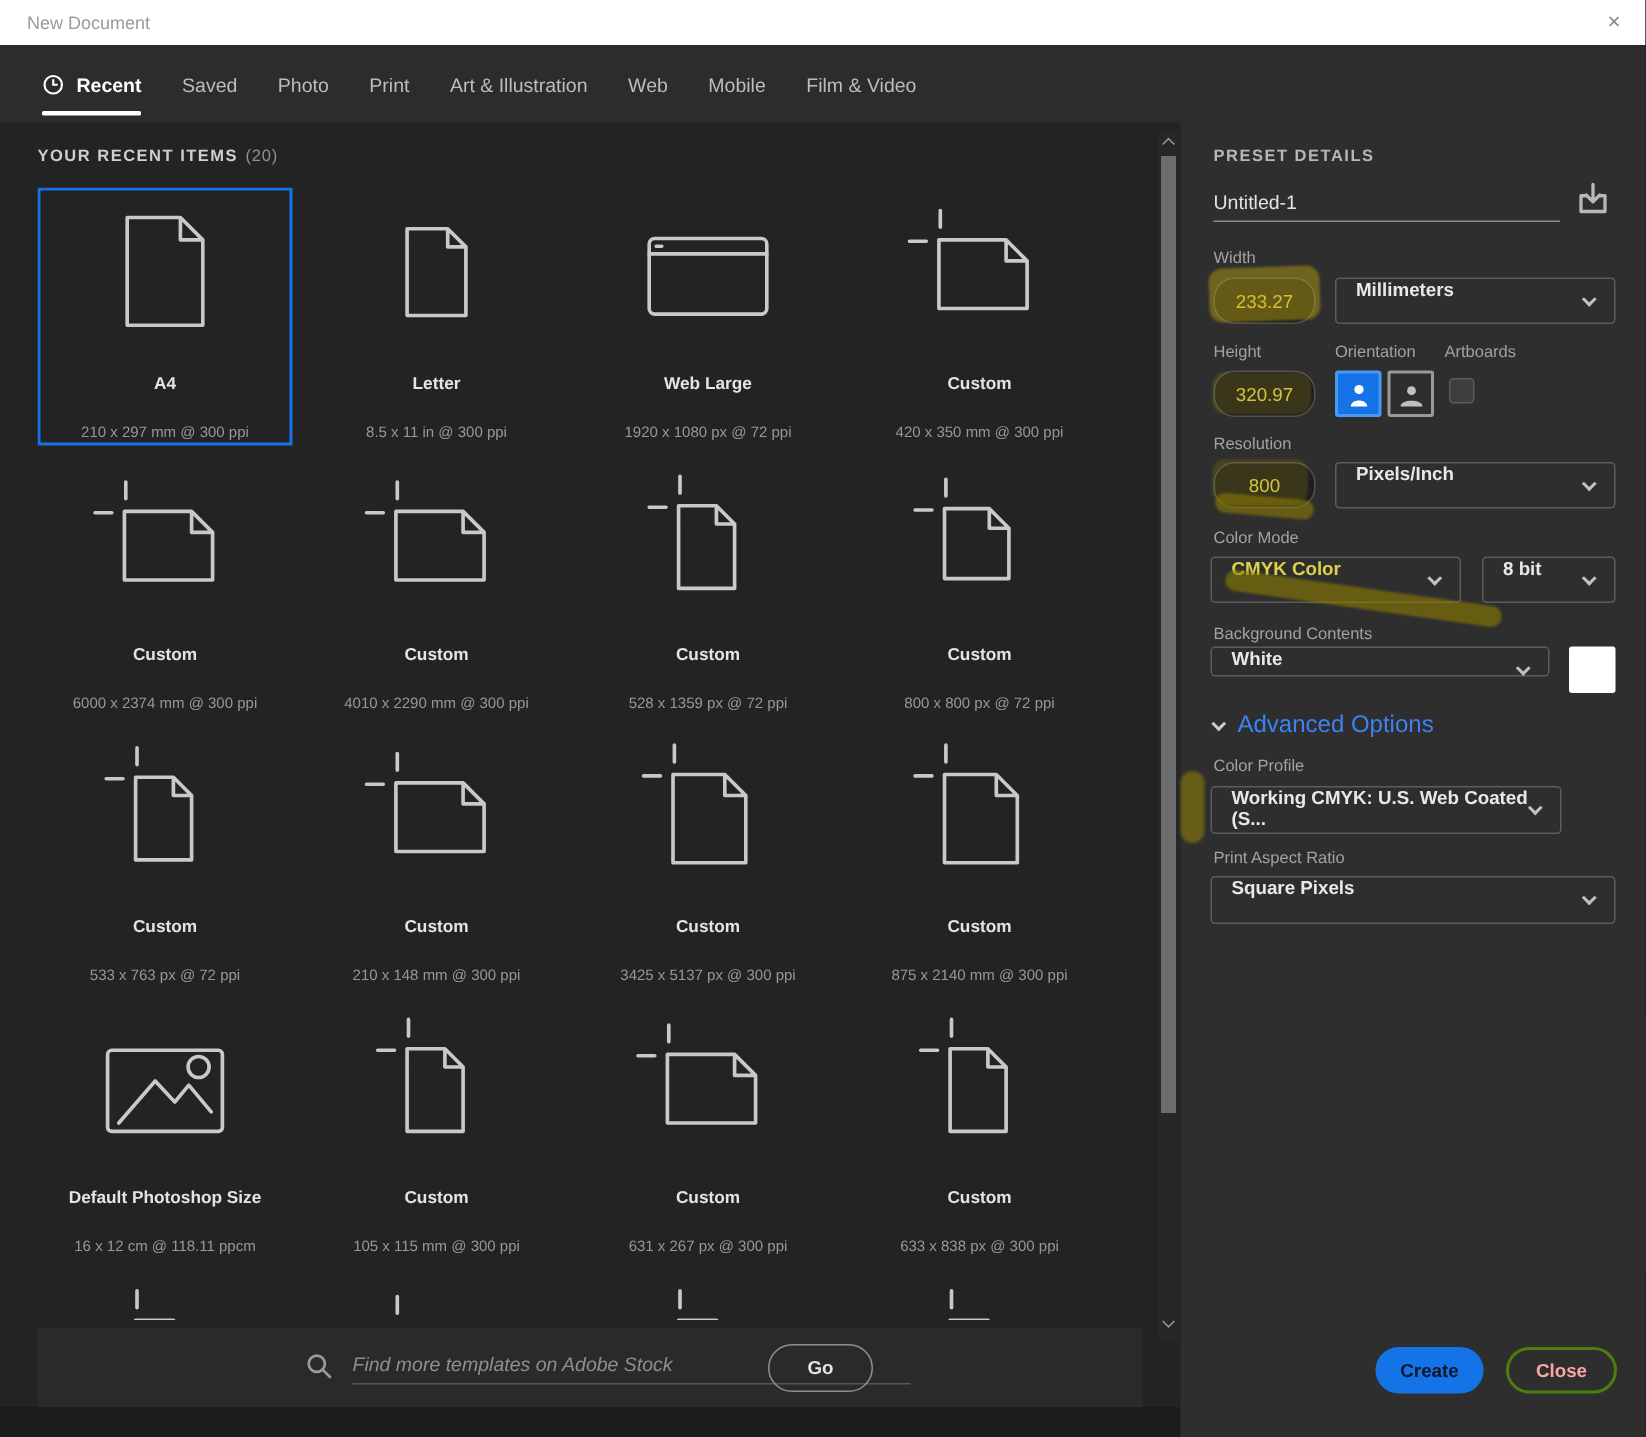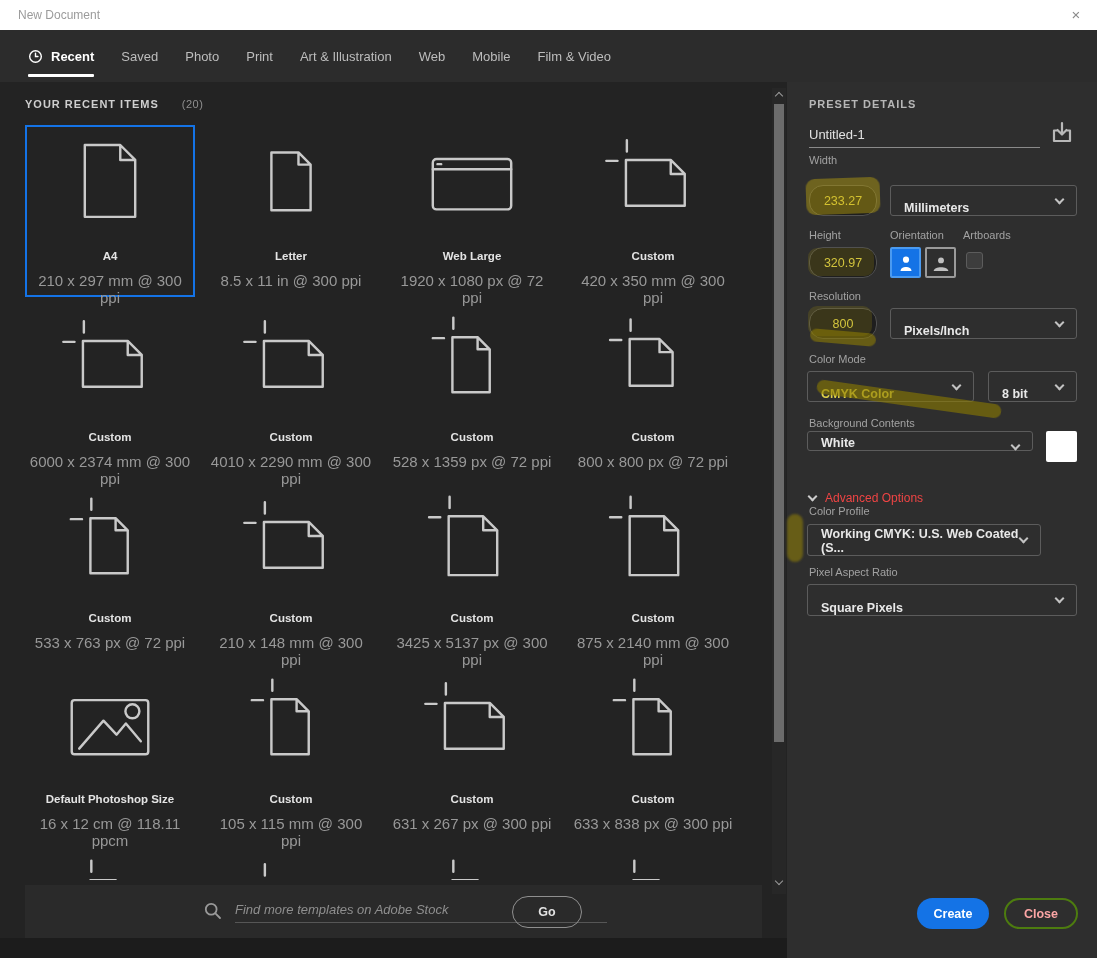--- a/index.html
+++ b/index.html
@@ -19,30 +19,30 @@
   .tab { position:relative; height:52px; display:flex; align-items:center; gap:8px;
     font-size:13px; color:#bdbdbd; cursor:pointer; }
   .tab.active { color:#ffffff; font-weight:700; }
   .tab.active::after { content:""; position:absolute; left:0; right:0; bottom:5px; height:3px;
     background:#ffffff; border-radius:1px; }
 
   
   #left { position:absolute; left:0; top:82px; width:787px; height:876px; background:#232323; }
   #recent-heading { position:absolute; left:25px; top:16px; font-size:11px; font-weight:700;
     letter-spacing:1px; color:#cfcfcf; }
-  #recent-heading .count { color:#8f8f8f; font-weight:400; margin-left:23px; letter-spacing:0.5px; }
+  #recent-heading .count { color:#8f8f8f; font-weight:400; margin-left:5px; letter-spacing:0.5px; }
 
   #grid { position:absolute; left:25px; top:43px; width:735px; height:755px; overflow:hidden;
     display:grid; grid-template-columns:repeat(4,170px); grid-auto-rows:172px; column-gap:11px; row-gap:9px; }
   .card { position:relative; border:2px solid transparent; border-radius:0; cursor:pointer;
     display:flex; flex-direction:column; align-items:center; }
   .card.sel { border-color:#1473e6; }
   .card-icon { height:116px; display:flex; align-items:flex-end; justify-content:center; padding-top:8px; }
   .card-name { margin-top:6px; font-size:11.5px; font-weight:700; color:#e4e4e4; line-height:15px; }
-  .card-spec { margin-top:8px; font-size:15px; color:#989898;text-align:center; }
+  .card-spec { margin-top:19px; font-size:10px; color:#989898; }
 
   
   #scrollbar { position:absolute; left:772px; top:6px; width:14px; height:806px; background:#272727; }
   #sb-thumb { position:absolute; left:2px; top:16px; width:10px; height:638px; background:#6c6c6c; cursor:pointer; }
   .sb-chev { position:absolute; left:4px; width:6px; height:6px;
     border-right:1.5px solid #9a9a9a; border-bottom:1.5px solid #9a9a9a; cursor:pointer; }
   #sb-up   { top:5px; transform:rotate(-135deg); }
   #sb-down { top:790px; transform:rotate(45deg); }
 
   
@@ -66,44 +66,44 @@
     border-bottom:1px solid #8a8a8a; outline:none; color:#e2e2e2; font-size:13px; height:26px;
     font-family:"Liberation Sans",sans-serif; }
   #save-preset { position:absolute; left:260px; top:36px; width:30px; height:30px; cursor:pointer; }
 
   .field { position:absolute; width:68px; height:31px; background:#1e1e1e; border:1px solid #515151;
     border-radius:2px; display:flex; align-items:center; justify-content:center;
     font-size:12.5px; color:#e8e8e8; }
   .field.hl-text { color:#ddd04a;border-radius:14px; }
 
   .dd { position:absolute; height:31px; border:1px solid #5c5c5c; border-radius:3px;
-    display:flex; align-items:flex-end; padding:0 13px; font-size:12.5px; font-weight:700;
+    display:flex; align-items:flex-start; padding:0 13px; font-size:12.5px; font-weight:700;
     color:#e8e8e8; cursor:pointer; background:transparent; }
   .dd .chev { position:absolute; right:13px; top:10px; width:7px; height:7px;
     border-right:2px solid #c2c2c2; border-bottom:2px solid #c2c2c2; transform:rotate(45deg); }
   .dd.yellow-text { color:#ddd04a; }
 
   .ori-btn { position:absolute; width:31px; height:31px; border-radius:2px; cursor:pointer;
     display:flex; align-items:center; justify-content:center; }
   #ori-portrait { left:103px; top:165px; background:#1473e6; border:2px solid #4a9af0; }
   #ori-landscape { left:138px; top:165px; background:transparent; border:2px solid #9a9a9a; }
   #artboards-checkbox { position:absolute; left:179px; top:170px; width:17px; height:17px;
     background:#3d3d3d; border:1px solid #5c5c5c; border-radius:3px; cursor:pointer; }
 
   #bg-swatch { position:absolute; left:259px; top:349px; width:31px; height:31px; background:#ffffff;
     border-radius:2px; cursor:pointer; }
 
   #advanced-toggle { position:absolute; left:22px; top:393px; display:flex; align-items:center; gap:9px;
-    font-size:12px; color:#ef4444; cursor:pointer;margin-top:16px; }
+    font-size:16px; color:#3b82f6; cursor:pointer; }
   #advanced-toggle .chev { width:7px; height:7px; border-right:2px solid #cccccc;
     border-bottom:2px solid #cccccc; transform:rotate(45deg); margin-top:-4px; }
 
   .pill-btn { position:absolute; top:816px; height:31px; border-radius:16px; font-size:12.5px;
     font-weight:700; display:flex; align-items:center; justify-content:center; cursor:pointer; }
-  #create-button { left:130px; width:72px; background:#1473e6; color:#ffffff; border:none; }
+  #create-button { left:130px; width:72px; background:#1473e6; color:#0f172a; border:none; }
   #close-button  { left:217px; width:74px; background:transparent; color:#fca5a5; border:2px solid #4d7c0f; }
 
   
   .mark { position:absolute; pointer-events:none; border-radius:9px; filter:blur(0.6px); }
   #hl-width   { left:19px;  top:96px;  width:74px;  height:36px; background:rgba(197,172,10,0.42); transform:rotate(-2deg); }
   #hl-height  { left:21px;  top:166px; width:66px;  height:28px; background:rgba(170,150,10,0.20); }
   #hl-res     { left:21px;  top:224px; width:64px;  height:30px; background:rgba(170,150,10,0.20); }
   #hl-res-swoosh  { left:23px; top:249px; width:66px;  height:13px; background:rgba(148,130,0,0.55); transform:rotate(5deg); }
   #hl-cmyk-swoosh { left:29px; top:310px; width:186px; height:14px; background:rgba(140,124,0,0.60); transform:rotate(8deg); }
   #hl-profile-edge{ left:0;   top:432px; width:16px;  height:48px; background:rgba(160,140,0,0.50); filter:blur(1px); }
@@ -358,21 +358,21 @@
   </div>
 
   <div id="panel">
     <div id="preset-heading">PRESET DETAILS</div>
 
     <input id="doc-name" type="text" value="Untitled-1" style="">
     <svg id="save-preset" viewBox="0 0 30 30" fill="none" stroke="#b8b8b8" stroke-width="2.2" stroke-linecap="round" stroke-linejoin="round">
         <path d="M15 5 V16 M10.5 12 L15 16.5 L19.5 12 M10 12.5 H7 V23 H23 V12.5 H20"></path>
       </svg>
 
-    <div class="lbl" style="left:22px;top:72px">Width</div>
+    <div class="lbl" style="left:22px;top:84px">Width</div>
     <div class="field hl-text" style="left:22px;top:103px">233.27</div>
     <div class="dd" style="left:103px;top:103px;width:187px">
       <span>Millimeters</span>
       <span class="chev"></span>
     </div>
 
     <div class="lbl" style="left:22px;top:147px">Height</div>
     <div class="lbl" style="left:103px;top:147px">Orientation</div>
     <div class="lbl" style="left:176px;top:147px">Artboards</div>
     <div class="field hl-text" style="left:22px;top:165px">320.97</div>
@@ -419,21 +419,21 @@
       <span class="chev"></span>
       <span>Advanced Options</span>
     </div>
 
     <div class="lbl" style="left:22px;top:423px">Color Profile</div>
     <div class="dd" style="left:20px;top:442px;width:234px;height:32px">
       <span>Working CMYK: U.S. Web Coated (S...</span>
       <span class="chev"></span>
     </div>
 
-    <div class="lbl" style="left:22px;top:484px">Pixel Aspect Ratio</div>
+    <div class="lbl" style="left:22px;top:484px">Print Aspect Ratio</div>
     <div class="dd" style="left:20px;top:502px;width:270px;height:32px">
       <span>Square Pixels</span>
       <span class="chev"></span>
     </div>
 
     <div class="pill-btn" id="create-button">Create</div>
     <div class="pill-btn" id="close-button">Close</div>
 
     <div class="mark" id="hl-width"></div>
     <div class="mark" id="hl-height"></div>

